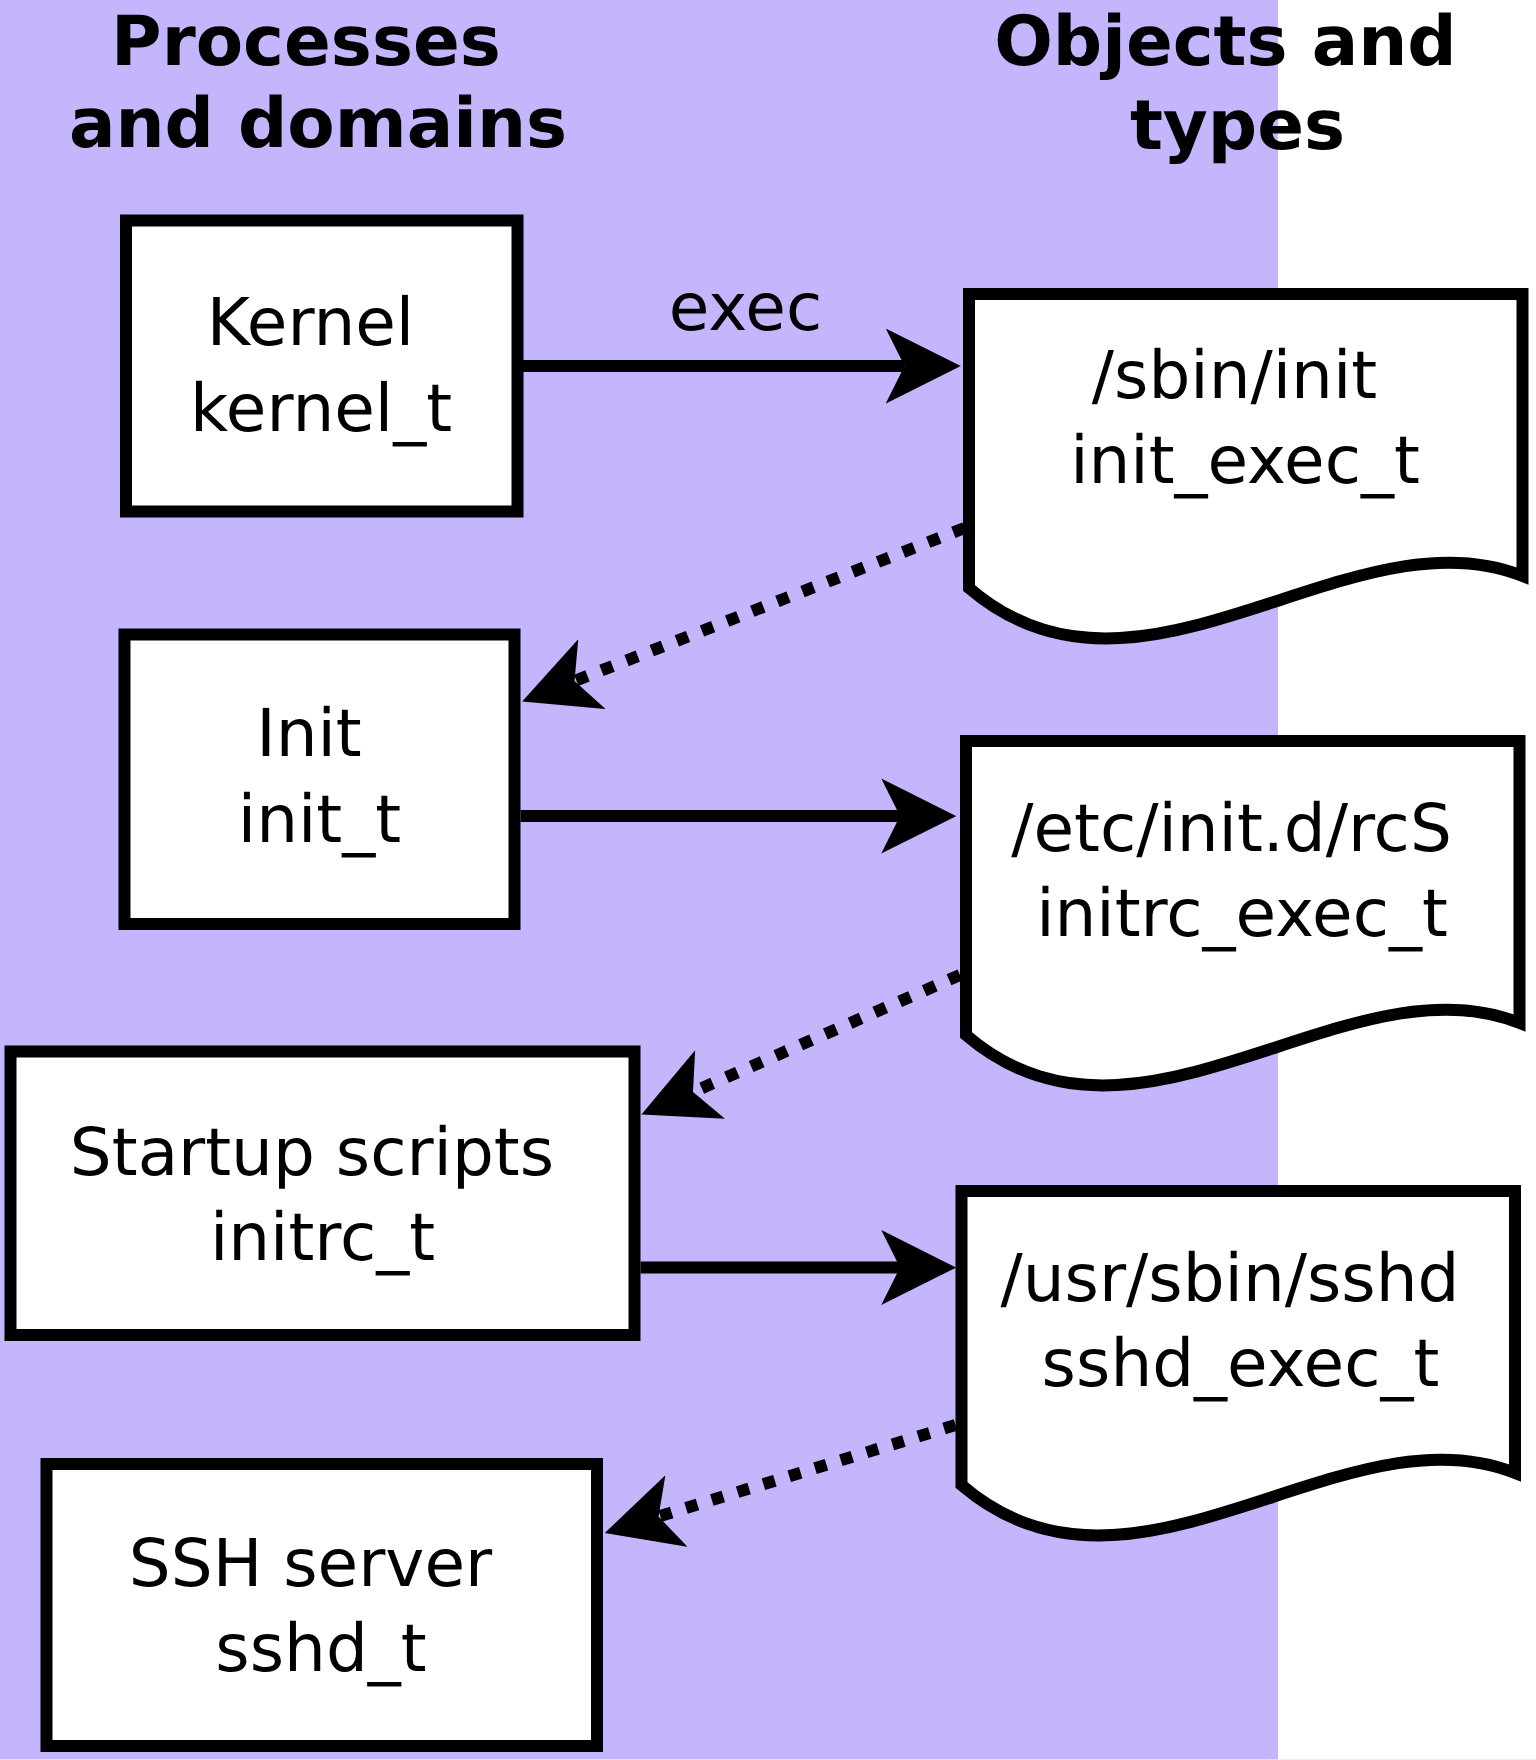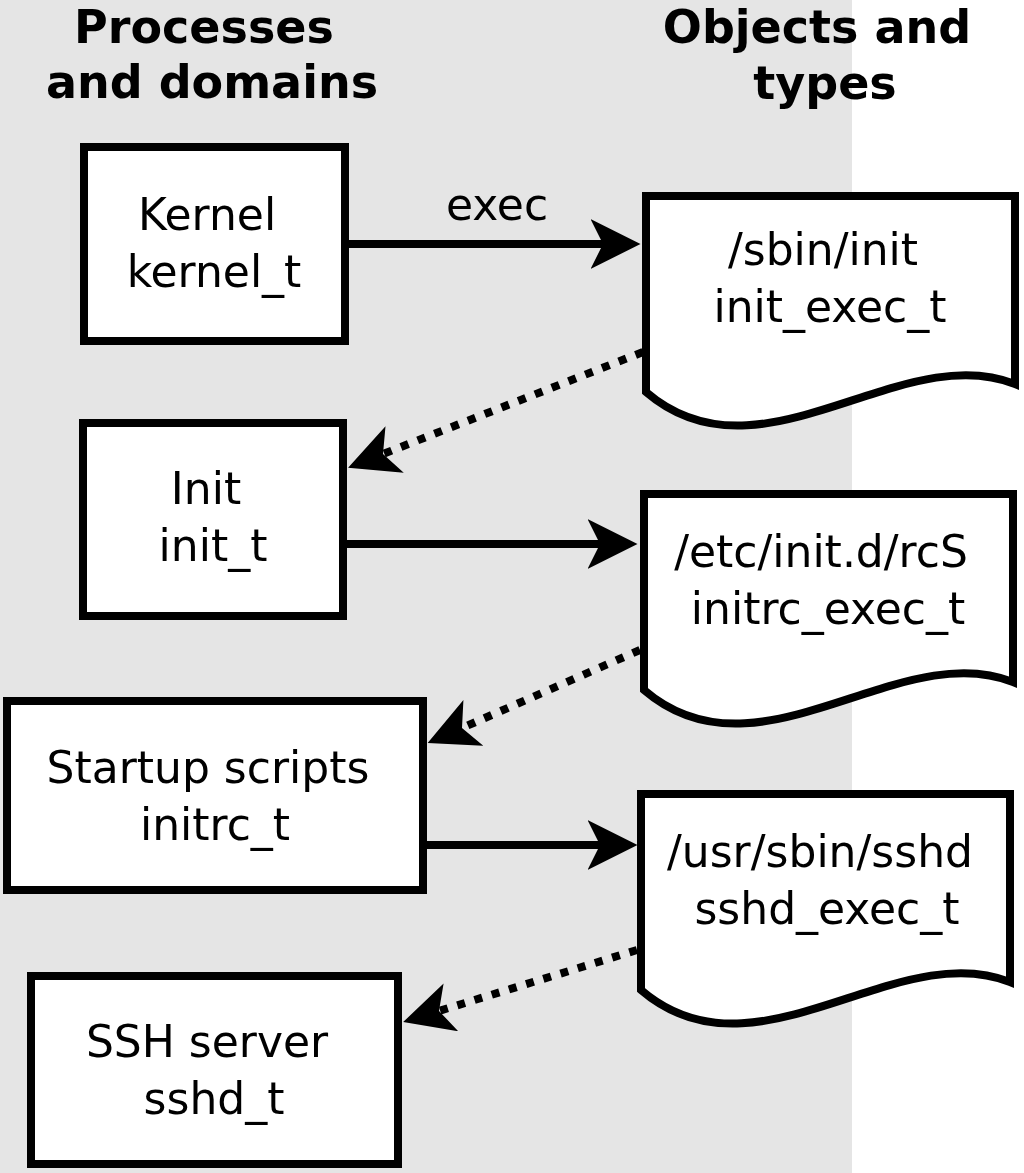--- a/index.html
+++ b/index.html
@@ -3,21 +3,21 @@
 <meta charset="utf-8">
 <style>
   html, body {
     margin: 0;
     padding: 0;
     background: #ffffff;
   }
   .canvas {
     width: 852px;
     height: 1173px;
-    background: #e5e5e5;
+    background: #c4b5fd;
     position: relative;
   }
   svg {
     display: block;
   }
   text {
     font-family: "DejaVu Sans", "Liberation Sans", sans-serif;
     fill: #000000;
   }
   .heading {

